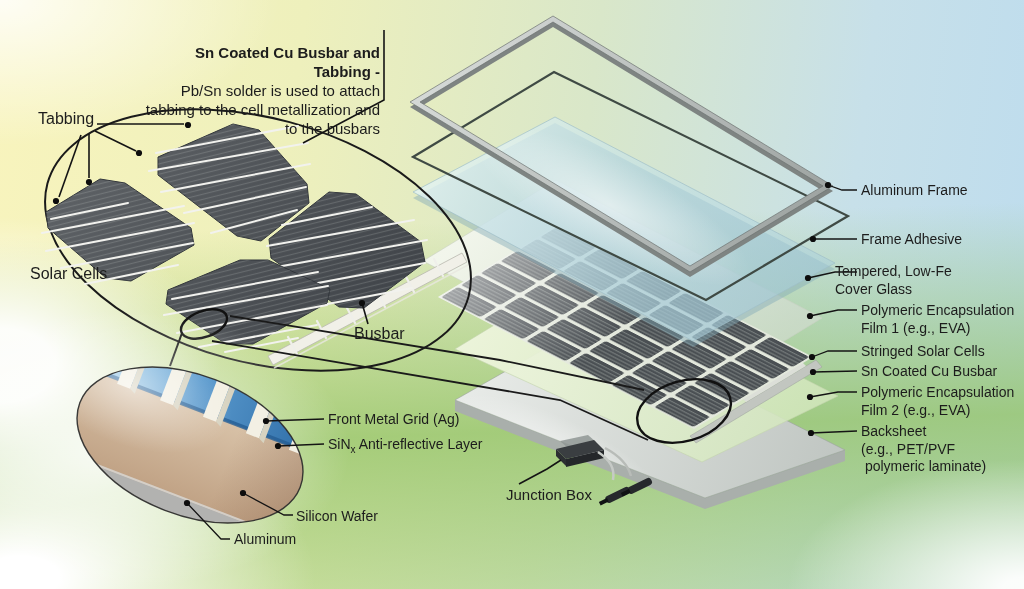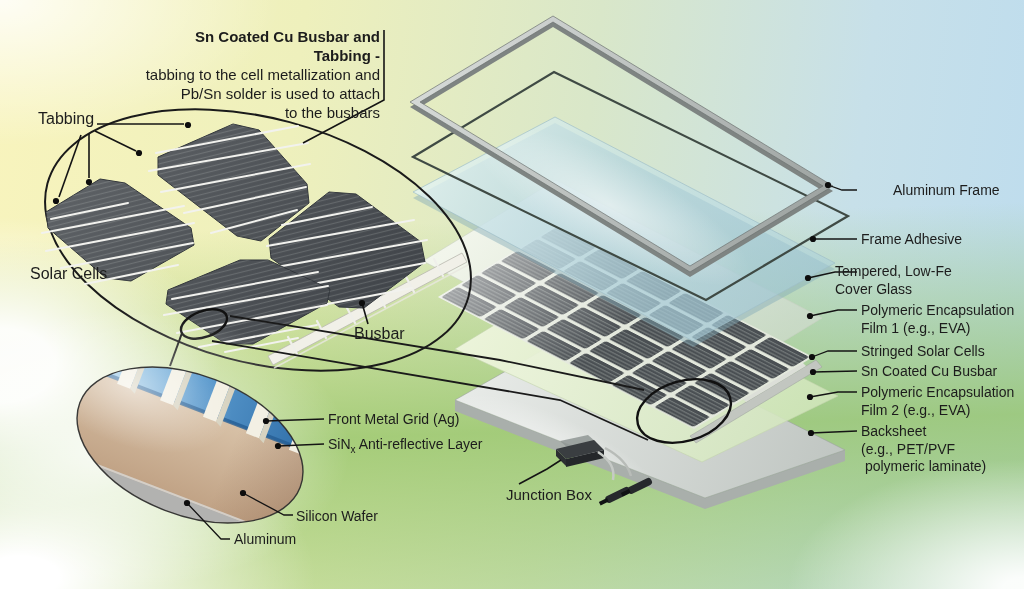--- a/index.html
+++ b/index.html
@@ -14,21 +14,21 @@
       linear-gradient(178deg, rgba(150,197,104,0) 38%, rgba(149,196,103,.8) 72%, rgba(160,203,118,.45) 100%),
       linear-gradient(97deg, #f8f4bd 0%, #eef0bc 28%, #d9e7c9 55%, #c7e0e9 80%, #bddcee 100%);
   }
   svg{position:absolute;left:0;top:0;}
   .lbl{position:absolute;font-weight:normal;font-size:14px;line-height:17.5px;color:#1c1c1c;white-space:nowrap;}
   .lbl span{display:block;}
   .lbl .pre{white-space:pre;}
   .big{font-size:16px;}
   .mid{font-size:15px;text-align:right;}
   .callout{position:absolute;left:140px;top:27px;width:240px;text-align:right;font-size:15px;line-height:19px;color:#1c1c1c;}
-  .callout .t{font-weight:bold;display:block;}
+  .callout .t{font-weight:bold;display:block;margin-top:16px;}
   .callout span{display:block;}
   sub{font-size:10px;}
 </style>
 </head>
 <body>
 
 <div class="stage">
 
 <svg width="1024" height="589" viewBox="0 0 1024 589">
   <defs>
@@ -299,36 +299,36 @@
         <circle cx="811" cy="433" r="3.1"></circle>
     <circle cx="266" cy="421" r="3.1"></circle>
         <circle cx="278" cy="446" r="3.1"></circle>
     <circle cx="243" cy="493" r="3.1"></circle>
         <circle cx="187" cy="503" r="3.1"></circle>
   </g>
 </svg>
 
   <div class="callout">
     <span class="t">Sn Coated Cu Busbar and Tabbing -</span>
+    <span>Pb/Sn solder is used to attach</span>
     <span>tabbing to the cell metallization and</span>
-    <span>Pb/Sn solder is used to attach</span>
     <span>to the busbars</span>
   </div>
 
   <div class="lbl big" style="left:38px;top:110px;">Tabbing</div>
   <div class="lbl big" style="left:30px;top:265px;">Solar Cells</div>
   <div class="lbl big" style="left:354px;top:325px;">Busbar</div>
   <div class="lbl mid" style="left:506px;top:486px;">Junction Box</div>
 
   <div class="lbl" style="left:328px;top:436px;"><span style="display:inline"><span style="display:inline">SiN</span><sub>x</sub><span style="display:inline" class="pre"> Anti-reflective Layer</span></span></div>
   <div class="lbl" style="left:328px;top:411px;">Front Metal Grid (Ag)</div>
   <div class="lbl" style="left:296px;top:508px;text-align:center;">Silicon Wafer</div>
   <div class="lbl" style="left:234px;top:531px;">Aluminum</div>
 
-  <div class="lbl" style="left:861px;top:182px;margin-left:32px;">
+  <div class="lbl" style="left:861px;top:182px;">
       <span>Aluminum Frame</span>
     </div>
   <div class="lbl" style="left:861px;top:231px;">
       <span>Frame Adhesive</span>
     </div>
   <div class="lbl" style="left:835px;top:263px;">
       <span>Tempered, Low-Fe</span>
       <span>Cover Glass</span>
     </div>
   <div class="lbl" style="left:861px;top:302px;">

